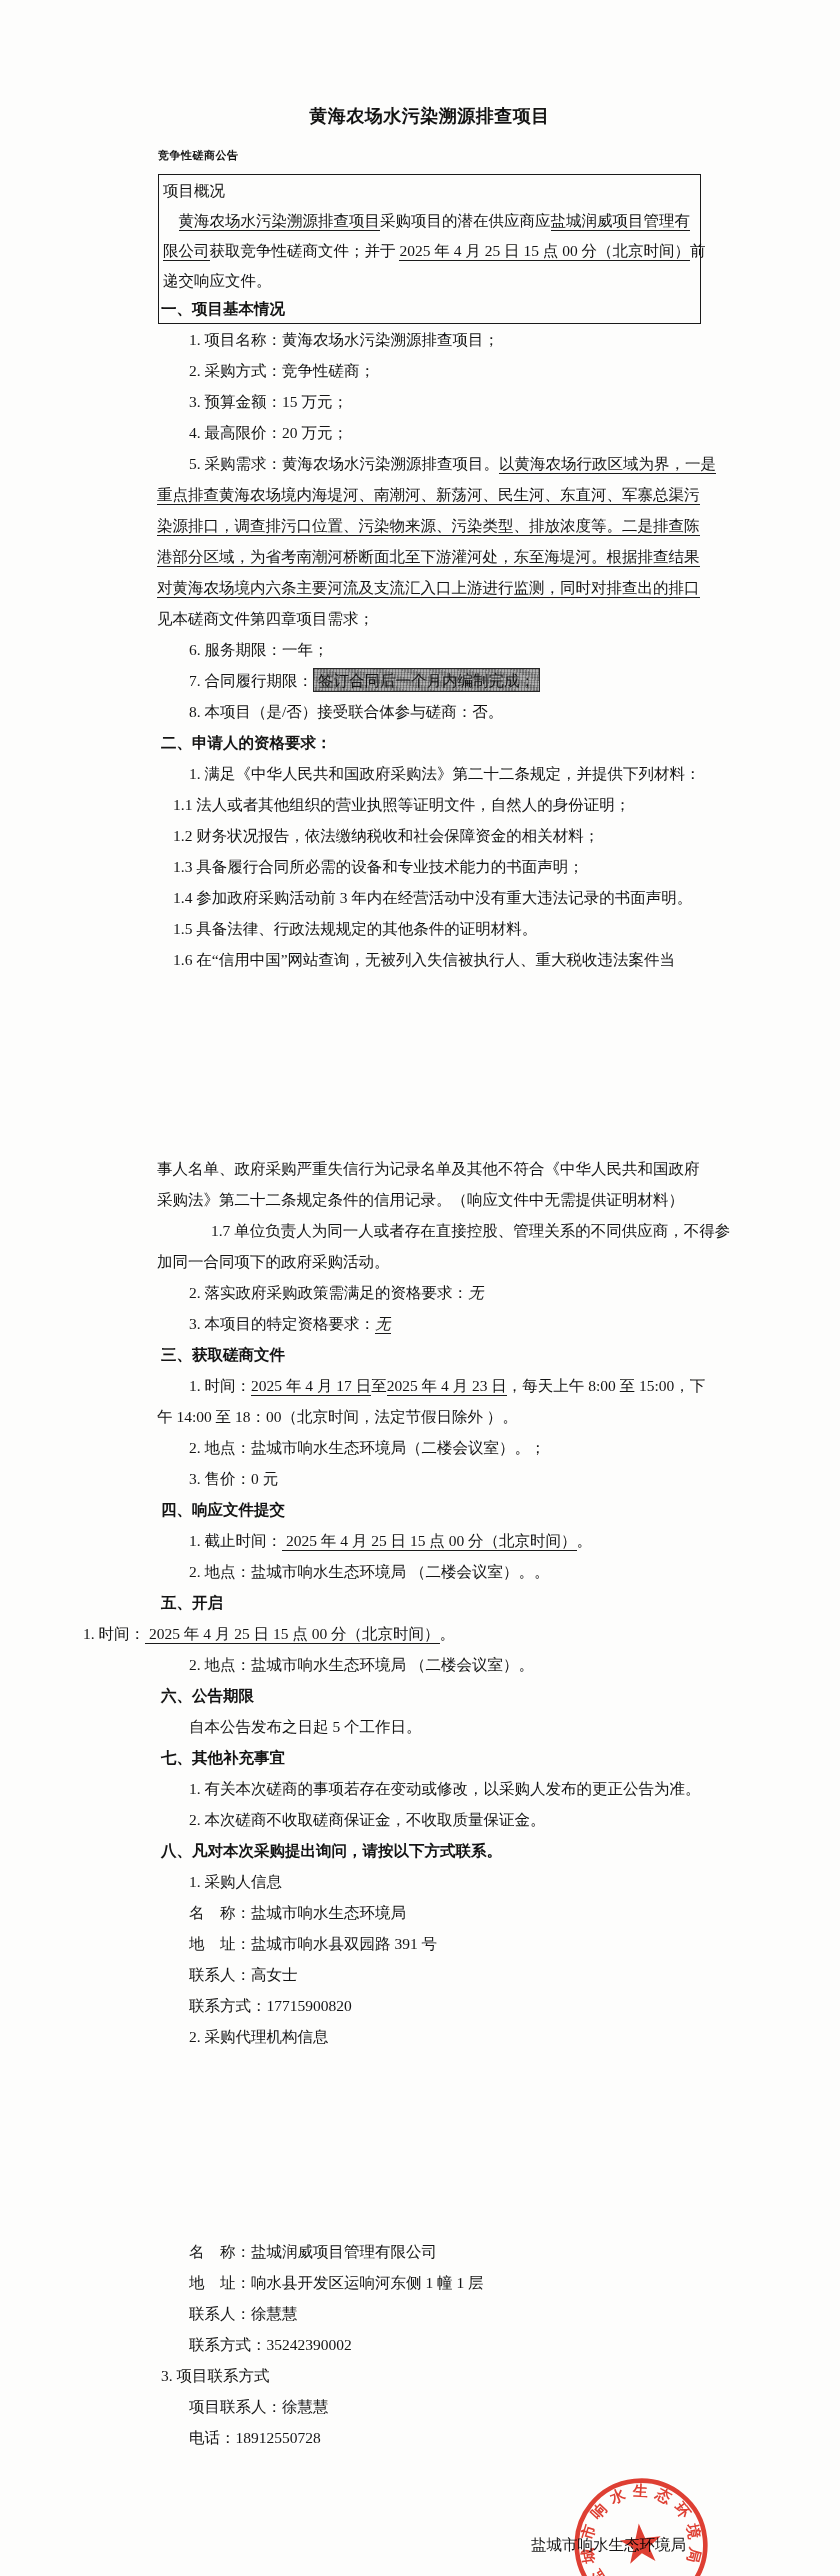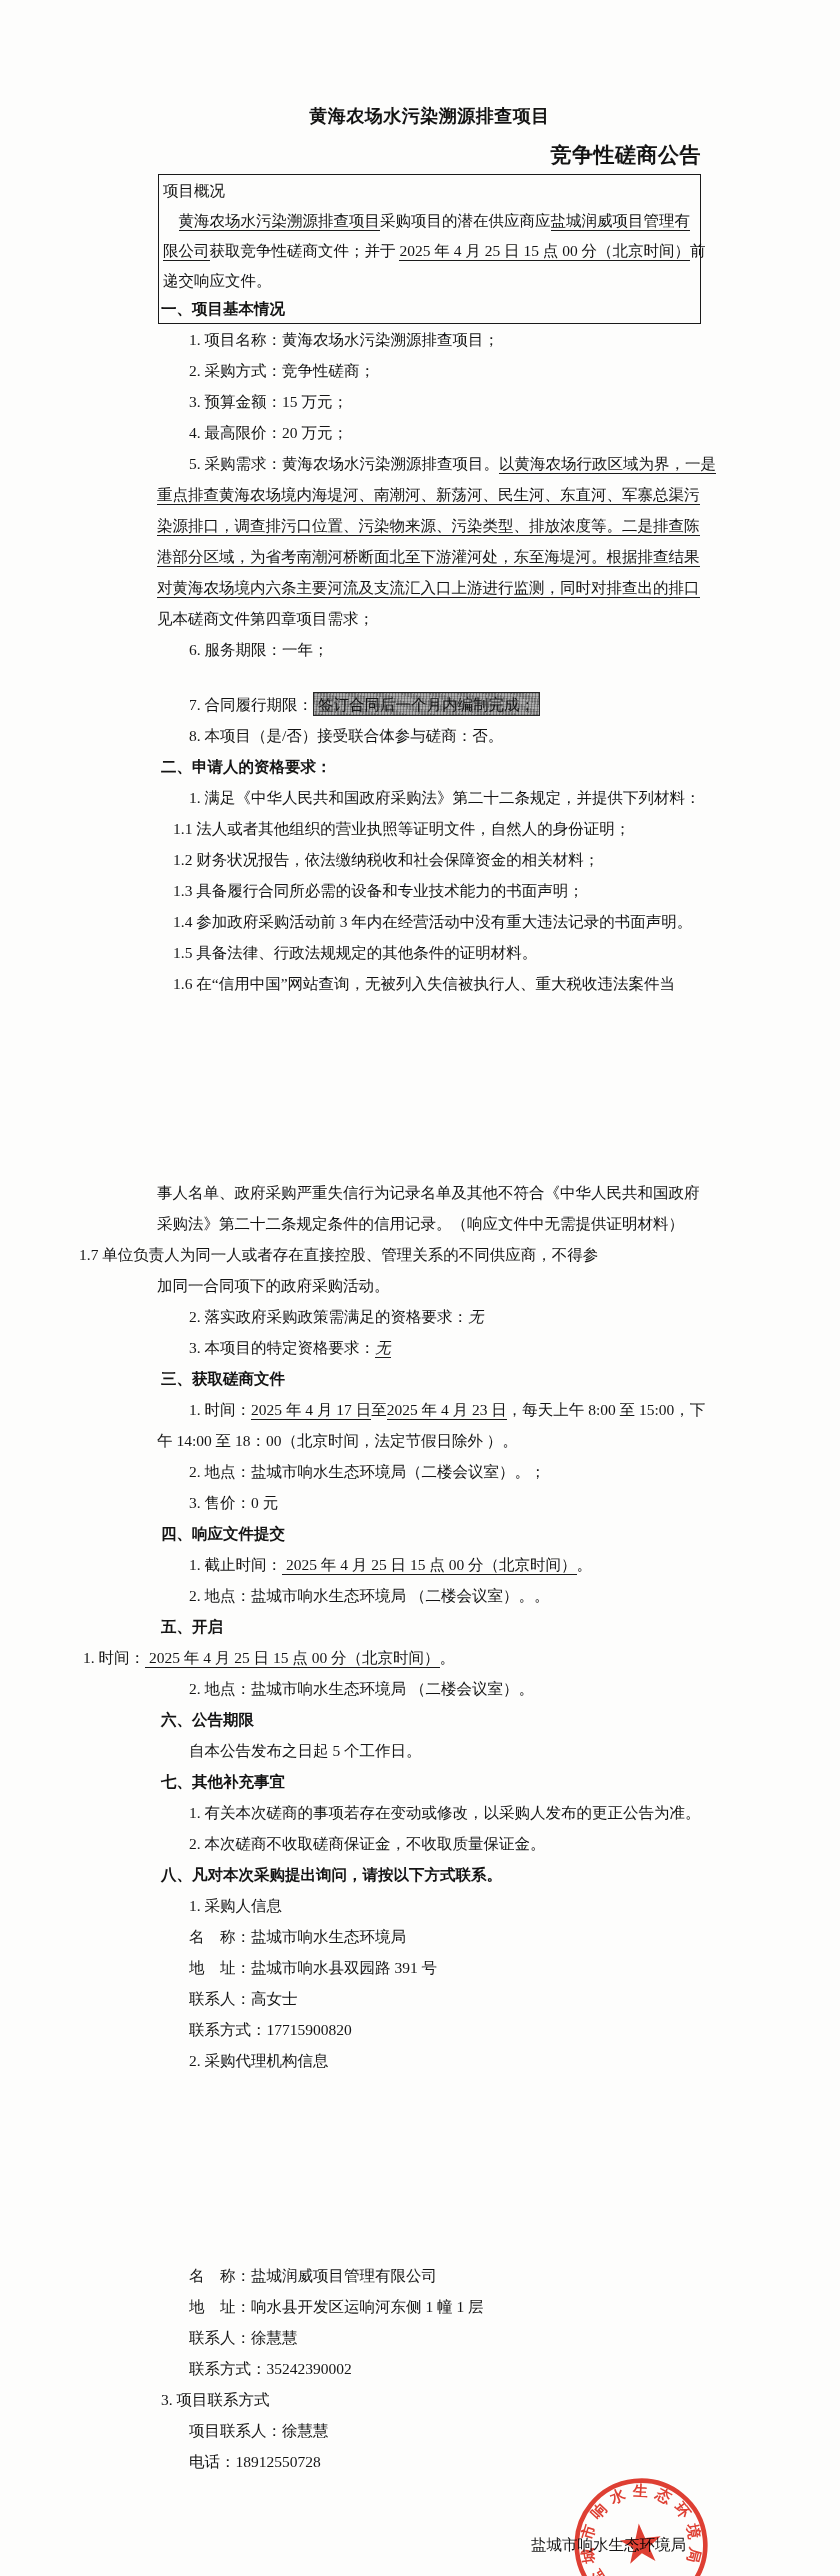--- a/index.html
+++ b/index.html
@@ -8,22 +8,22 @@
     background:#fdfdfc;
     font-family:"Liberation Serif","DejaVu Serif",serif;
     color:#141414;
   }
   .abs{position:absolute;}
   .doc-title{
     left:158px;top:101px;width:543px;text-align:center;
     font-size:18px;font-weight:bold;letter-spacing:0.5px;line-height:31px;white-space:nowrap;
   }
   .doc-subtitle{
-    left:158px;top:140px;width:543px;text-align:right;
-    font-size:21px;font-weight:bold;letter-spacing:0.5px;line-height:31px;white-space:nowrap;
+    left:158px;top:140px;width:543px;text-align:left;
+    font-size:11px;font-weight:bold;letter-spacing:0.5px;line-height:31px;white-space:nowrap;
   }
   .overview-box{
     left:158px;top:174px;width:543px;height:150px;
     border:1.5px solid #1a1a1a;box-sizing:border-box;
     padding:1px 4.1px 0 4.1px;
   }
   .overview-box .line{line-height:30px;}
   .box-first-line{text-indent:15.5px;}
   .doc-body{left:0;top:293px;width:841px;}
   .line{
@@ -76,33 +76,33 @@
     <div class="line" style="margin-left: 189px;"><span>2. 采购方式：竞争性磋商；</span></div>
     <div class="line" style="margin-left: 189px;"><span>3. 预算金额：15 万元；</span></div>
     <div class="line" style="margin-left: 189px;"><span>4. 最高限价：20 万元；</span></div>
     <div class="line" style="margin-left: 189px;"><span>5. 采购需求：黄海农场水污染溯源排查项目。</span><span class="u">以黄海农场行政区域为界，一是</span></div>
     <div class="line" style="margin-left: 157px;"><span class="u">重点排查黄海农场境内海堤河、南潮河、新荡河、民生河、东直河、军寨总渠污</span></div>
     <div class="line" style="margin-left: 157px;"><span class="u">染源排口，调查排污口位置、污染物来源、污染类型、排放浓度等。二是排查陈</span></div>
     <div class="line" style="margin-left: 157px;"><span class="u">港部分区域，为省考南潮河桥断面北至下游灌河处，东至海堤河。根据排查结果</span></div>
     <div class="line" style="margin-left: 157px;"><span class="u">对黄海农场境内六条主要河流及支流汇入口上游进行监测，同时对排查出的排口</span></div>
     <div class="line" style="margin-left: 157px;"><span>见本磋商文件第四章项目需求；</span></div>
     <div class="line" style="margin-left: 189px;"><span>6. 服务期限：一年；</span></div>
-    <div class="line" style="margin-left: 189px; margin-top: 24px;"><span>7. 合同履行期限：</span><span class="hl">签订合同后一个月内编制完成；</span></div>
+    <div class="line" style="margin-left: 189px;"><span>7. 合同履行期限：</span><span class="hl">签订合同后一个月内编制完成；</span></div>
     <div class="line" style="margin-left: 189px;"><span>8. 本项目（是/否）接受联合体参与磋商：否。</span></div>
     <div class="line bold" style="margin-left: 161px;"><span>二、申请人的资格要求：</span></div>
     <div class="line" style="margin-left: 189px;"><span>1. 满足《中华人民共和国政府采购法》第二十二条规定，并提供下列材料：</span></div>
     <div class="line" style="margin-left: 173px;"><span>1.1 法人或者其他组织的营业执照等证明文件，自然人的身份证明；</span></div>
     <div class="line" style="margin-left: 173px;"><span>1.2 财务状况报告，依法缴纳税收和社会保障资金的相关材料；</span></div>
     <div class="line" style="margin-left: 173px;"><span>1.3 具备履行合同所必需的设备和专业技术能力的书面声明；</span></div>
     <div class="line" style="margin-left: 173px;"><span>1.4 参加政府采购活动前 3 年内在经营活动中没有重大违法记录的书面声明。</span></div>
     <div class="line" style="margin-left: 173px;"><span>1.5 具备法律、行政法规规定的其他条件的证明材料。</span></div>
     <div class="line" style="margin-left: 173px;"><span>1.6 在“信用中国”网站查询，无被列入失信被执行人、重大税收违法案件当</span></div>
     <div class="line" style="margin-left: 157px; margin-top: 178px;"><span>事人名单、政府采购严重失信行为记录名单及其他不符合《中华人民共和国政府</span></div>
     <div class="line" style="margin-left: 157px;"><span>采购法》第二十二条规定条件的信用记录。（响应文件中无需提供证明材料）</span></div>
-    <div class="line" style="margin-left: 79px;"><span>1.7 单位负责人为同一人或者存在直接控股、管理关系的不同供应商，不得参</span></div>
+    <div class="line" style="margin-left: 100px; text-align: center;"><span>1.7 单位负责人为同一人或者存在直接控股、管理关系的不同供应商，不得参</span></div>
     <div class="line" style="margin-left: 157px;"><span>加同一合同项下的政府采购活动。</span></div>
     <div class="line" style="margin-left: 189px;"><span>2. 落实政府采购政策需满足的资格要求：</span><span class="em">无</span></div>
     <div class="line" style="margin-left: 189px;"><span>3. 本项目的特定资格要求：</span><span class="u em">无</span></div>
     <div class="line bold" style="margin-left: 161px;"><span>三、获取磋商文件</span></div>
     <div class="line" style="margin-left: 189px;"><span>1. 时间：</span><span class="u">2025 年 4 月 17 日</span><span>至</span><span class="u">2025 年 4 月 23 日</span><span>，每天上午 8:00 至 15:00，下</span></div>
     <div class="line" style="margin-left: 157px;"><span>午 14:00 至 18：00（北京时间，法定节假日除外 ）。</span></div>
     <div class="line" style="margin-left: 189px;"><span>2. 地点：盐城市响水生态环境局（二楼会议室）。；</span></div>
     <div class="line" style="margin-left: 189px;"><span>3. 售价：0 元</span></div>
     <div class="line bold" style="margin-left: 161px;"><span>四、响应文件提交</span></div>
     <div class="line" style="margin-left: 189px;"><span>1. 截止时间：</span><span class="u"> 2025 年 4 月 25 日 15 点 00 分（北京时间）</span><span>。</span></div>

